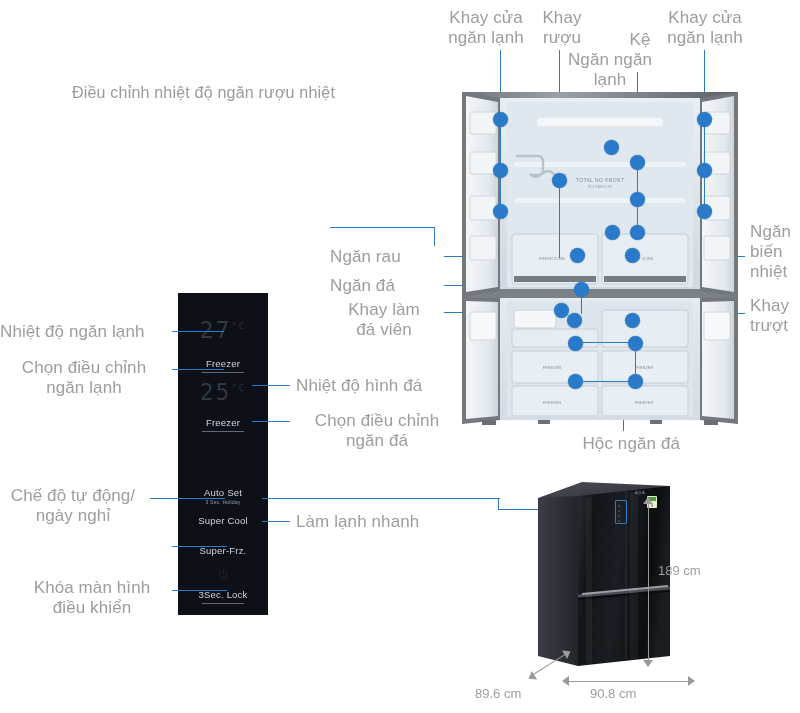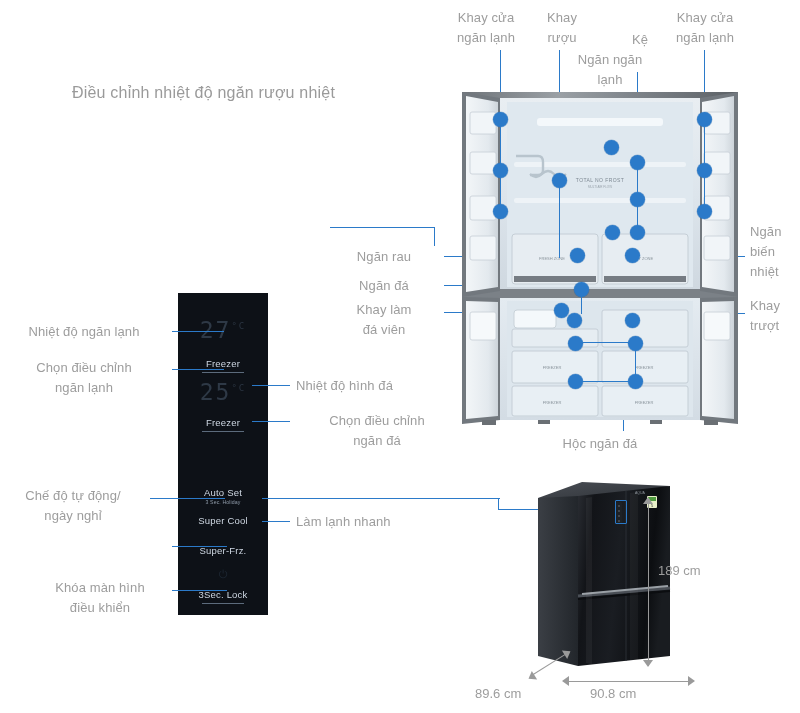--- a/index.html
+++ b/index.html
@@ -11,27 +11,27 @@
     width: 800px; height: 713px;
     position: relative;
     overflow: hidden;
     font-family: "Liberation Sans", sans-serif;
     color: #9a9a9a;
   }
   #stage { position: absolute; inset: 0; }
 
   .lbl {
     position: absolute;
-    font-size: 13px;
+    font-size: 17px;
     line-height: 20px;
     color: #9d9d9d;
     white-space: pre-line;
     letter-spacing: .1px;
   }
-  .lbl.r { text-align: center; }
+  .lbl.r { text-align: left; }
   .lbl.c { text-align: center; }
   .lbl.l { text-align: left; }
 
   .title {
     position: absolute;
     font-size: 16px;
     color: #9a9a9a;
     left: 72px; top: 84px;
     letter-spacing: .2px;
   }
@@ -190,21 +190,21 @@
   <div class="ln h" style="left:262px; top:498px; width:238px;"></div>
   <div class="ln v" style="left:498px; top:498px; height:12px;"></div>
   <div class="ln h" style="left:498px; top:509px; width:107px;"></div>
   <div class="ln v" style="left:604px; top:509px; height:10px;"></div>
 
   <div class="lbl r" style="left:0px;  top:322px; width:168px;">Nhiệt độ ngăn lạnh</div>
   <div class="lbl c" style="left:0px;  top:358px; width:168px;">Chọn điều chỉnh
 ngăn lạnh</div>
   <div class="lbl c" style="left:0px;  top:486px; width:146px;">Chế độ tự động/
 ngày nghỉ</div>
-  <div class="lbl c" style="left:16px;  top:578px; width:168px;">Khóa màn hình
+  <div class="lbl c" style="left:8px;  top:578px; width:168px;">Khóa màn hình
 điều khiển</div>
 
   <div class="lbl l" style="left:296px; top:376px; width:190px;">Nhiệt độ hình đá</div>
   <div class="lbl c" style="left:282px; top:411px; width:190px;">Chọn điều chỉnh
 ngăn đá</div>
   <div class="lbl l" style="left:296px; top:512px; width:190px;">Làm lạnh nhanh</div>
 
   <div class="lbl c" style="left:440px; top:8px;  width:92px;">Khay cửa
 ngăn lạnh</div>
   <div class="lbl c" style="left:531px; top:8px;  width:62px;">Khay
@@ -232,21 +232,21 @@
 
   <div class="lbl l" style="left:750px; top:222px; width:56px;">Ngăn
 biến
 nhiệt</div>
   <div class="lbl l" style="left:750px; top:296px; width:56px;">Khay
 trượt</div>
 
   <div class="ln h" style="left:625px; top:256px; width:120px;"></div>
   <div class="ln h" style="left:630px; top:313px; width:115px;"></div>
 
-  <div class="lbl c" style="left:520px; top:434px; width:160px;">Hộc ngăn đá</div>
+  <div class="lbl c" style="left:520px; top:434px; width:160px;text-align:right;">Hộc ngăn đá</div>
   <div class="ln v" style="left:623px; top:387px; height:44px;"></div>
 
   <div id="fridge-open">
     <svg width="296" height="340" viewBox="0 0 296 340" xmlns="http://www.w3.org/2000/svg">
       <defs>
         <linearGradient id="steel" x1="0" y1="0" x2="1" y2="0">
           <stop offset="0" stop-color="#6f7479"></stop>
             <stop offset="0.35" stop-color="#9aa0a5"></stop>
           <stop offset="0.6" stop-color="#80868c"></stop>
             <stop offset="1" stop-color="#5c6166"></stop>

